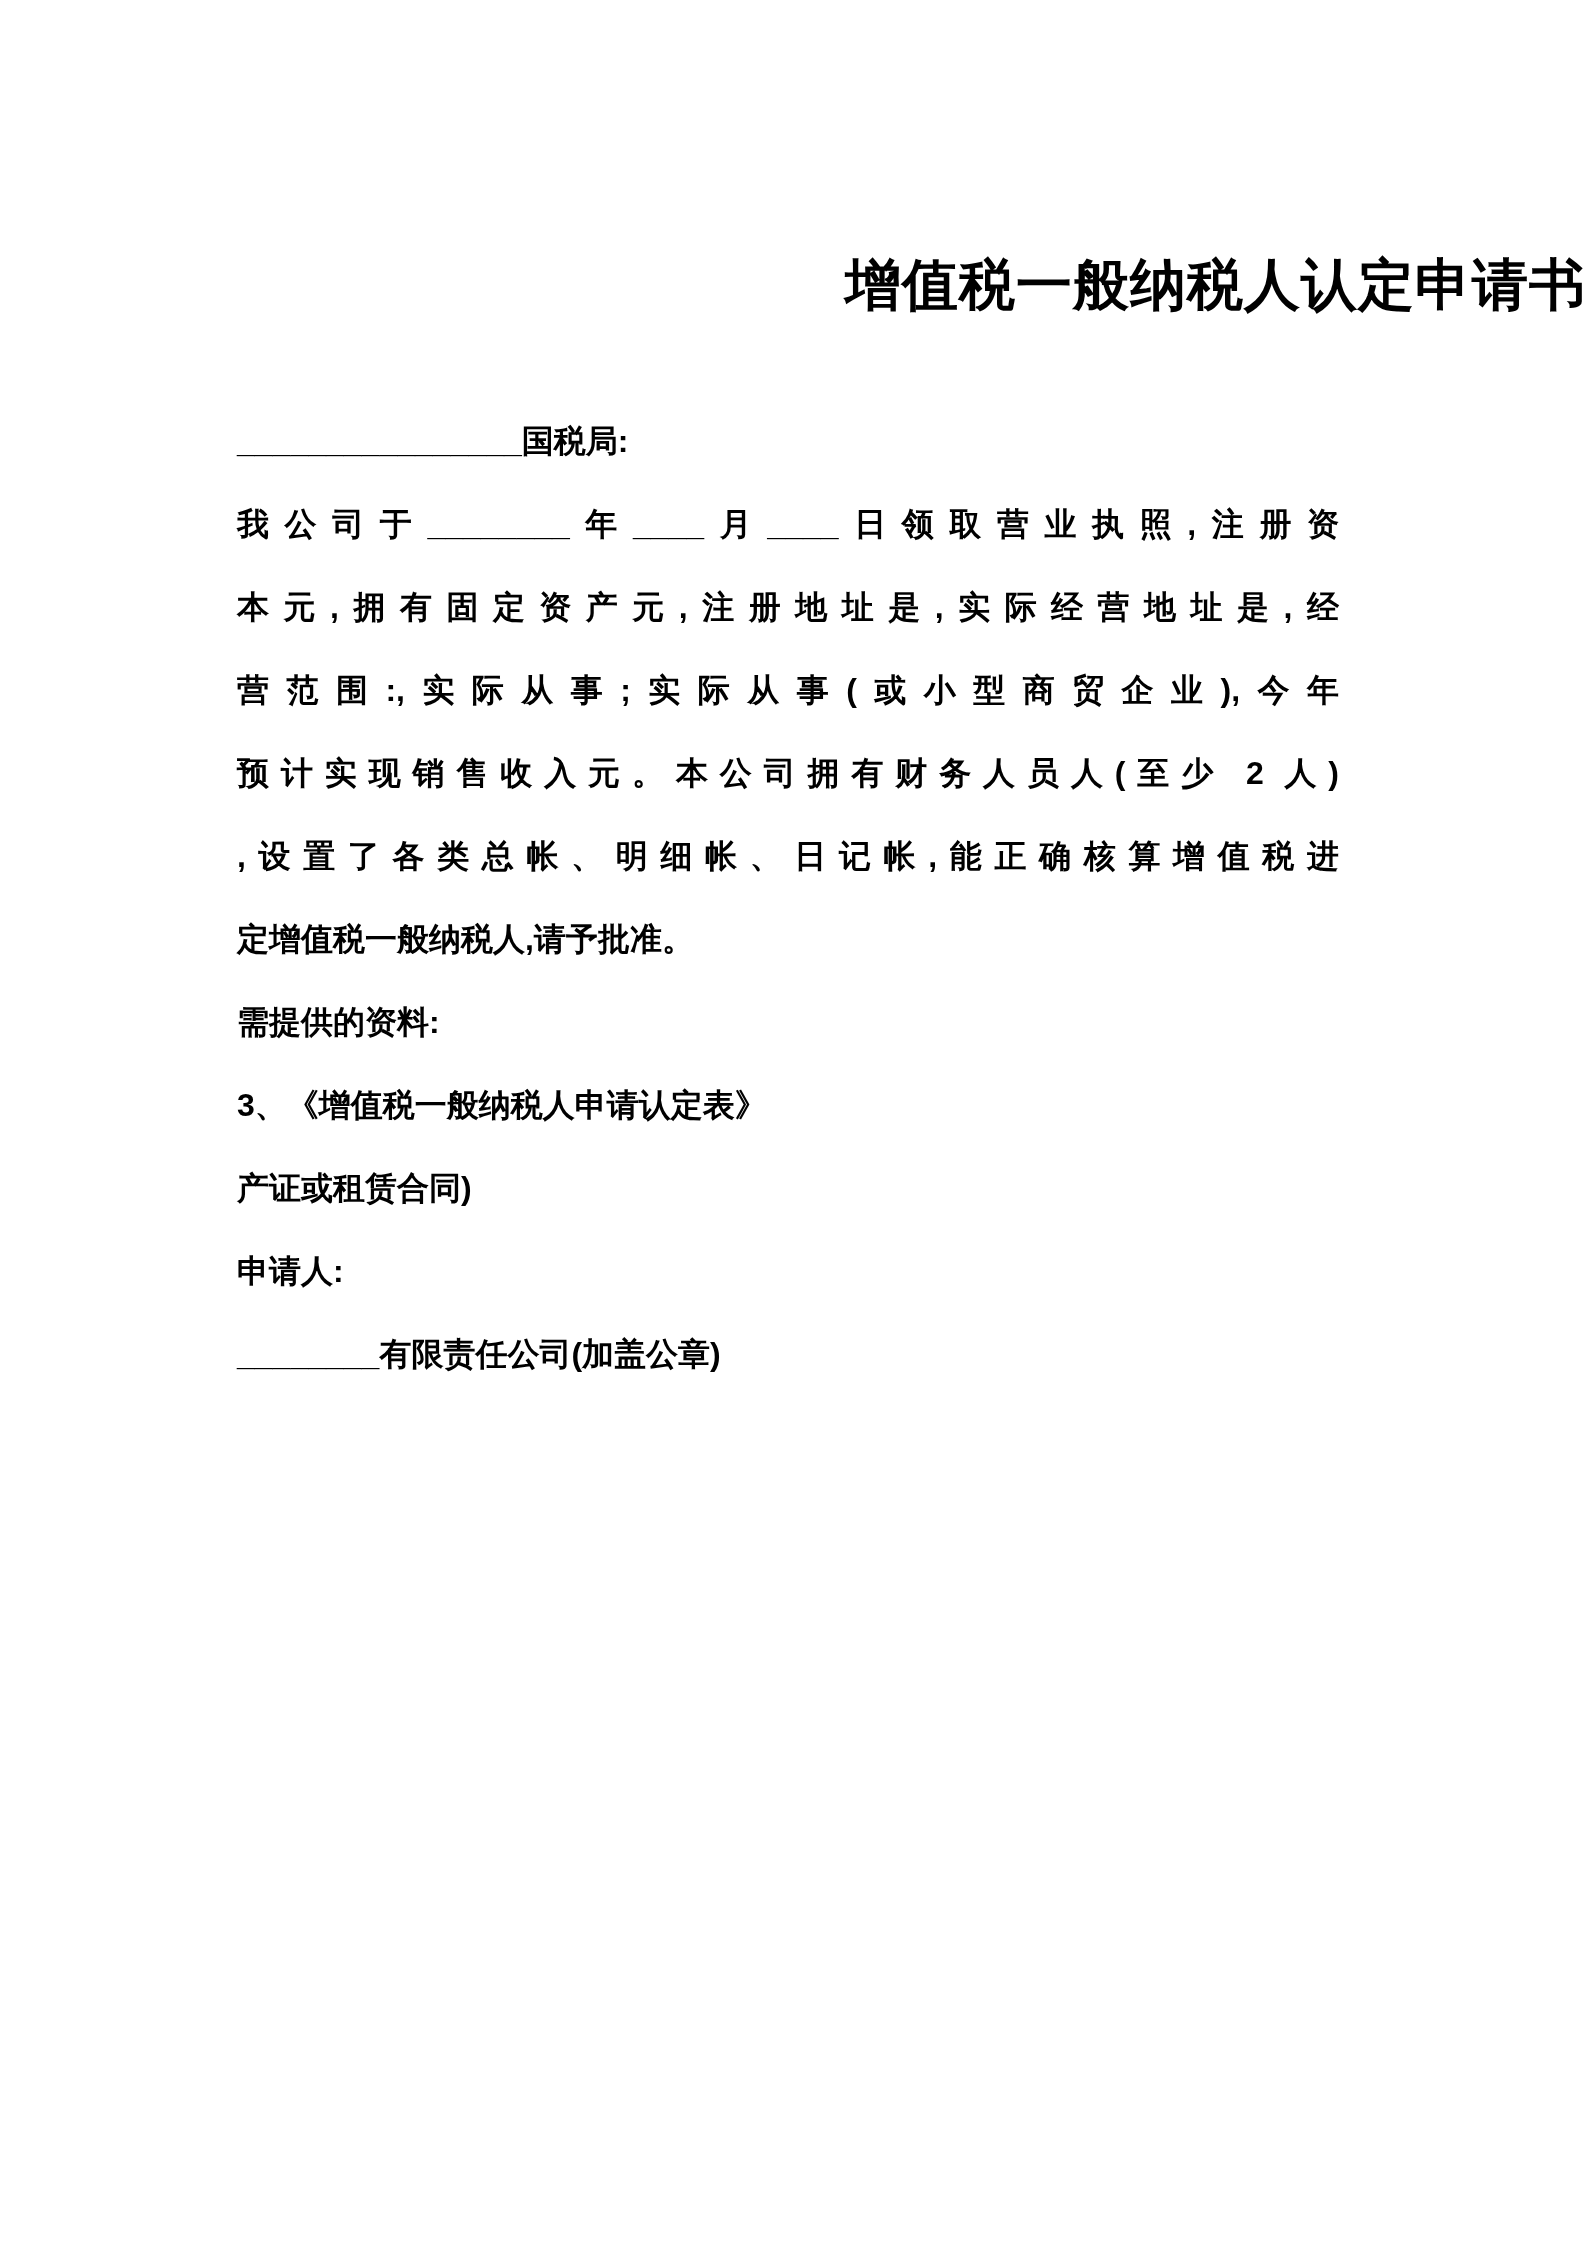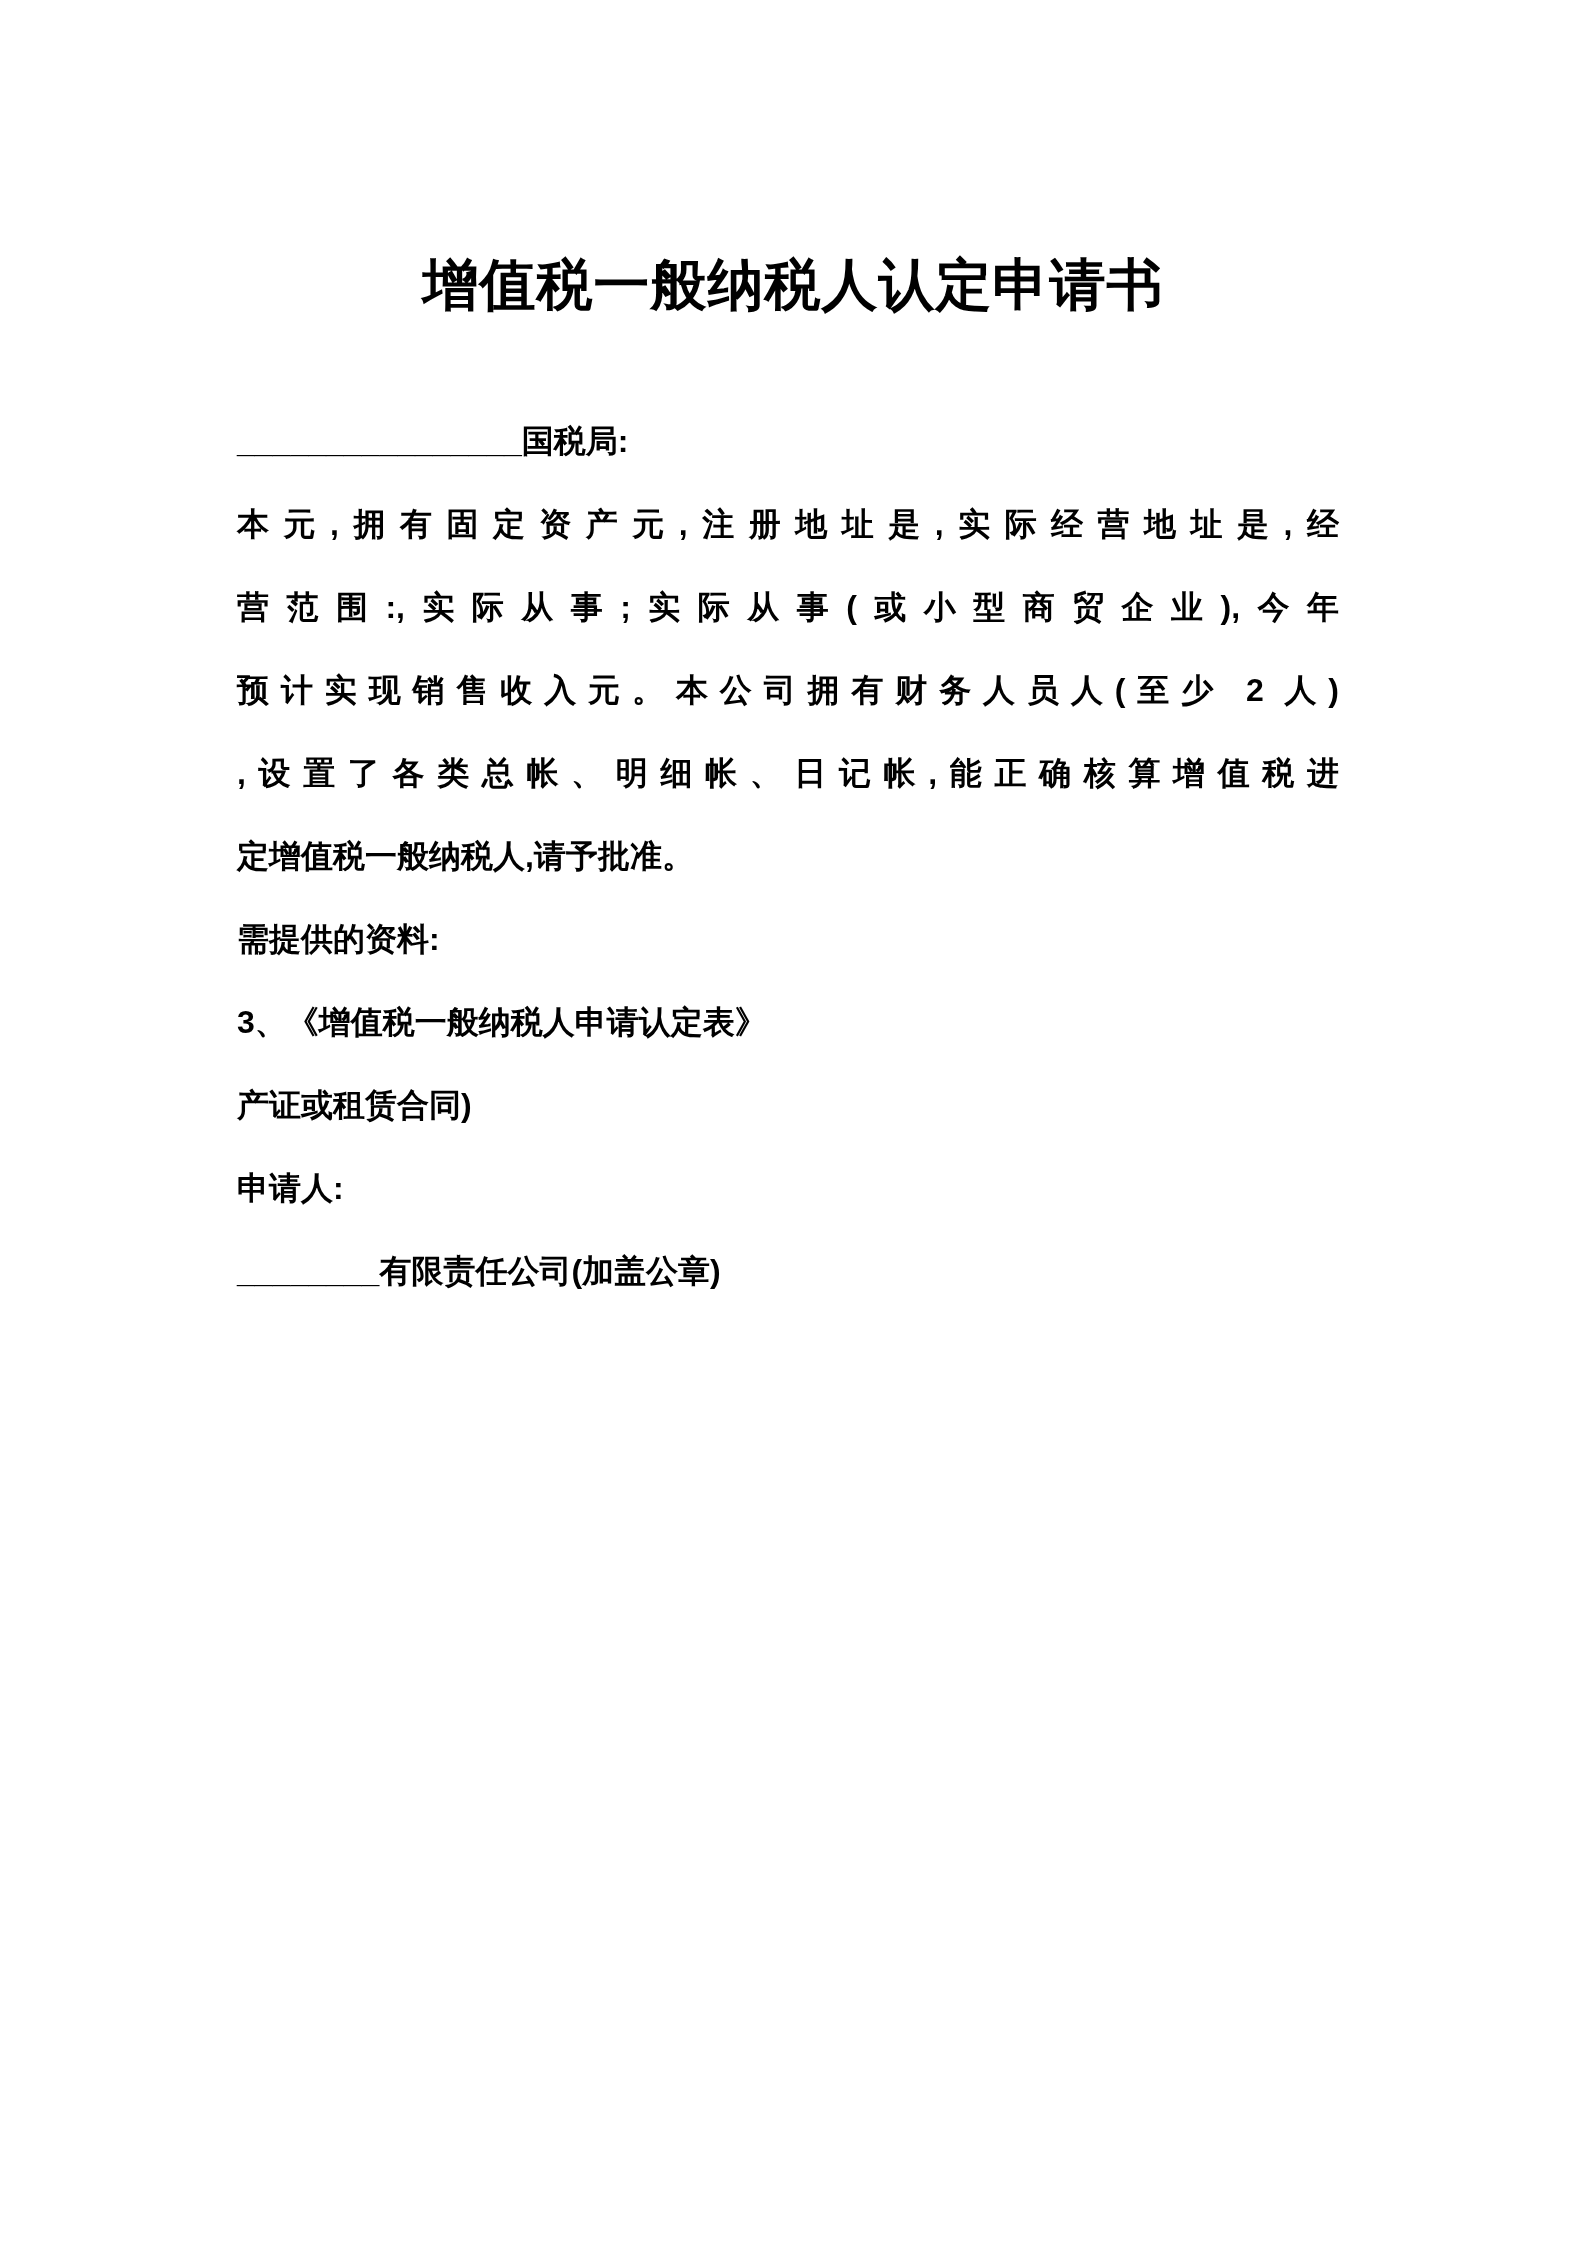--- a/index.html
+++ b/index.html
@@ -17,21 +17,21 @@
     font-family: "Liberation Sans", sans-serif;
     font-weight: 700;
     overflow: hidden;
   }
   .doc-title {
     margin: 0;
     padding-top: 250px;
     font-size: 56px;
     line-height: 70px;
     font-weight: 700;
-    text-align: center;
+    text-align: right;
     letter-spacing: 1px;
   }
   .doc-body {
     margin: 80px 247px 0 237px;
   }
   .line {
     font-size: 32px;
     line-height: 83px;
     text-align: justify;
     white-space: pre-wrap;
@@ -45,20 +45,21 @@
 <body>
 
 <div class="page">
 
   <h1 class="doc-title">增值税一般纳税人认定申请书</h1>
 
   <div class="doc-body">
 
     <div class="line">________________国税局:</div>
 
+    <div class="line fill">我公司于________年____月____日领取营业执照,注册资</div>
 
     <div class="line fill">本元,拥有固定资产元,注册地址是,实际经营地址是,经</div>
 
     <div class="line fill">营范围:,实际从事;实际从事(或小型商贸企业),今年</div>
 
     <div class="line fill">预计实现销售收入元。本公司拥有财务人员人(至少 2 人)</div>
 
     <div class="line fill">,设置了各类总帐、明细帐、日记帐,能正确核算增值税进</div>
 
 

